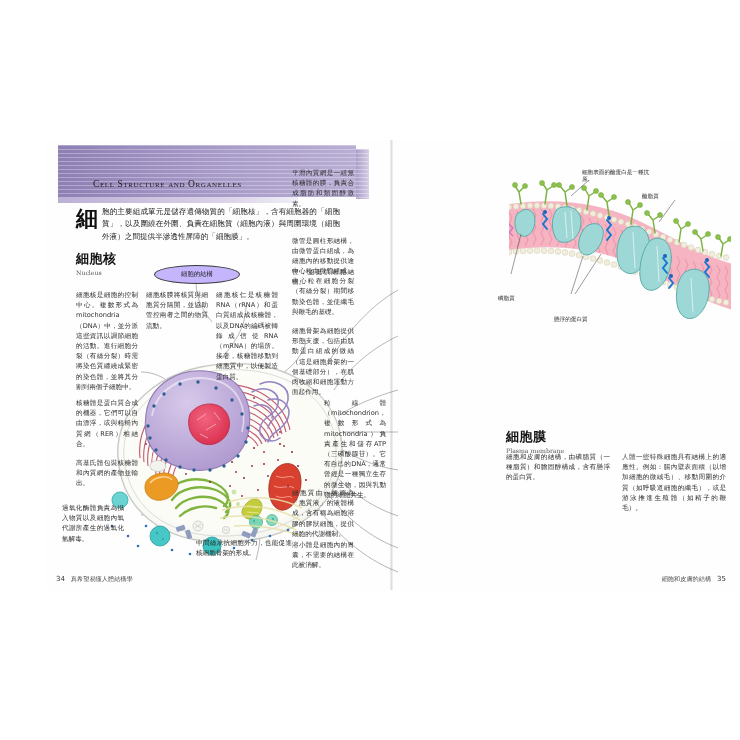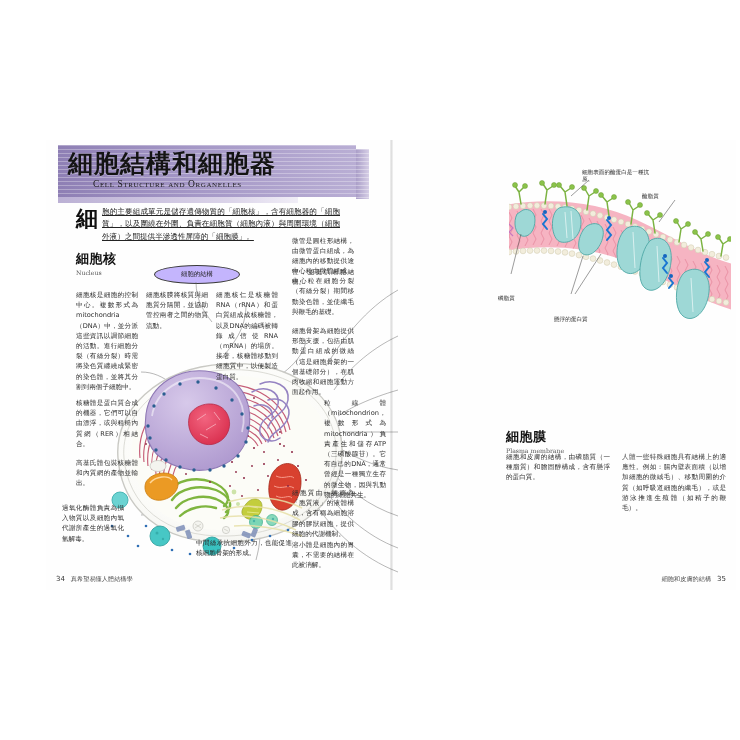--- a/index.html
+++ b/index.html
@@ -57,21 +57,21 @@
     font-variant:small-caps;white-space:nowrap;margin-left:24px;
   }
 
   
   .dropcap{
     position:absolute;left:30px;top:68px;
     font-size:22px;font-weight:bold;color:#111;line-height:1;
   }
   .intro{
     position:absolute;left:56px;top:66px;width:238px;
-    font-size:7.6px;line-height:12.4px;color:#232323;text-align:justify;text-decoration:underline;
+    font-size:7.6px;line-height:12.4px;color:#232323;text-align:justify;
   }
 
   
   .sec-h{position:absolute;font-weight:bold;color:#111;}
   .sec-h .cn{font-size:13px;letter-spacing:.5px;display:block;}
   .sec-h .en{font-size:6.2px;font-weight:normal;color:#555;display:block;margin-top:1px;
     font-family:"DejaVu Serif","Liberation Serif",serif;}
 
   
   .txt{position:absolute;font-size:6.6px;line-height:10.2px;color:#2d2d2d;text-align:justify;}
@@ -106,21 +106,20 @@
 <body>
 
 <div id="page">
   <div class="spread">
     <div class="page-left"></div>
     <div class="page-right"></div>
 
     <div class="banner"></div>
     <div class="banner-shadow"></div>
     <div class="banner-tail"></div>
-    <div class="title-cn">細胞結構和細胞器</div>
     <div class="title-en">Cell Structure and Organelles</div>
 
     <div class="dropcap">細</div>
     <div class="intro">胞的主要組成單元是儲存遺傳物質的「細胞核」，含有細胞器的「細胞質」，以及圍繞在外圍、負責在細胞質（細胞內液）與周圍環境（細胞外液）之間提供半滲透性屏障的「細胞膜」。</div>
 
     <div class="sec-h" style="left:30px;top:110px;">
       <span class="cn">細胞核</span>
       <span class="en">Nucleus</span>
     </div>
 
@@ -355,20 +354,21 @@
     </svg>
 
     <div class="txt" style="left:30px;top:150px;width:62px;">細胞核是細胞的控制中心。複數形式為mitochondria（DNA）中，並分派這些資訊以調節細胞的活動。進行細胞分裂（有絲分裂）時需將染色質纏繞成緊密的染色體，並將其分割到兩個子細胞中。</div>
     <div class="txt" style="left:30px;top:258px;width:62px;">核糖體是蛋白質合成的機器，它們可以自由漂浮，或與粗糙內質網（RER）相結合。</div>
     <div class="txt" style="left:30px;top:318px;width:62px;">高基氏體包裝核糖體和內質網的產物並輸出。</div>
     <div class="txt" style="left:16px;top:363px;width:62px;">過氧化酶體負責為攝入物質以及細胞內氧代謝所產生的過氧化氫解毒。</div>
 
     <div class="txt" style="left:100px;top:150px;width:62px;">細胞核膜將核質與細胞質分隔開，並協助管控兩者之間的物質流動。</div>
     <div class="txt" style="left:170px;top:150px;width:62px;">細胞核仁是核糖體RNA（rRNA）和蛋白質組成成核糖體，以及DNA的編碼被轉錄成信使RNA（mRNA）的場所。接著，核糖體移動到細胞質中，以便製造蛋白質。</div>
 
+    <div class="txt" style="left:246px;top:28px;width:62px;">平滑內質網是一組無核糖體的膜，負責合成脂肪和類固醇激素。</div>
     <div class="txt" style="left:246px;top:72px;width:62px;margin-top:24px;">微管是圓柱形結構，由微管蛋白組成，為細胞內的移動提供途徑，並提供細胞結構。</div>
     <div class="txt" style="left:246px;top:126px;width:62px;">中心粒由微管組成，中心粒在細胞分裂（有絲分裂）期間移動染色體，並使纖毛與鞭毛的基礎。</div>
     <div class="txt" style="left:246px;top:186px;width:62px;">細胞骨架為細胞提供形態支援，包括由肌動蛋白組成的微絲（這是細胞骨架的一個基礎部分），在肌肉收縮和細胞運動方面起作用。</div>
     <div class="txt" style="left:246px;top:258px;width:62px;margin-left:32px;">粒線體（mitochondrion，複數形式為mitochondria）負責產生和儲存ATP（三磷酸腺苷）。它有自己的DNA，通常曾經是一種獨立生存的微生物，因與乳動物的細胞共生。</div>
     <div class="txt" style="left:246px;top:348px;width:62px;">細胞質由一種稱為「胞質液」的液體構成，含有稱為細胞溶膠的膠狀細胞，提供細胞的代謝機制。</div>
     <div class="txt" style="left:246px;top:400px;width:62px;">溶小體是細胞內的胃囊，不需要的結構在此被消解。</div>
     <div class="txt" style="left:150px;top:398px;width:96px;">中間絲承抗細胞外力，也能促進核細胞骨架的形成。</div>
 
     <div class="sec-h" style="left:460px;top:288px;">
       <span class="cn">細胞膜</span>

